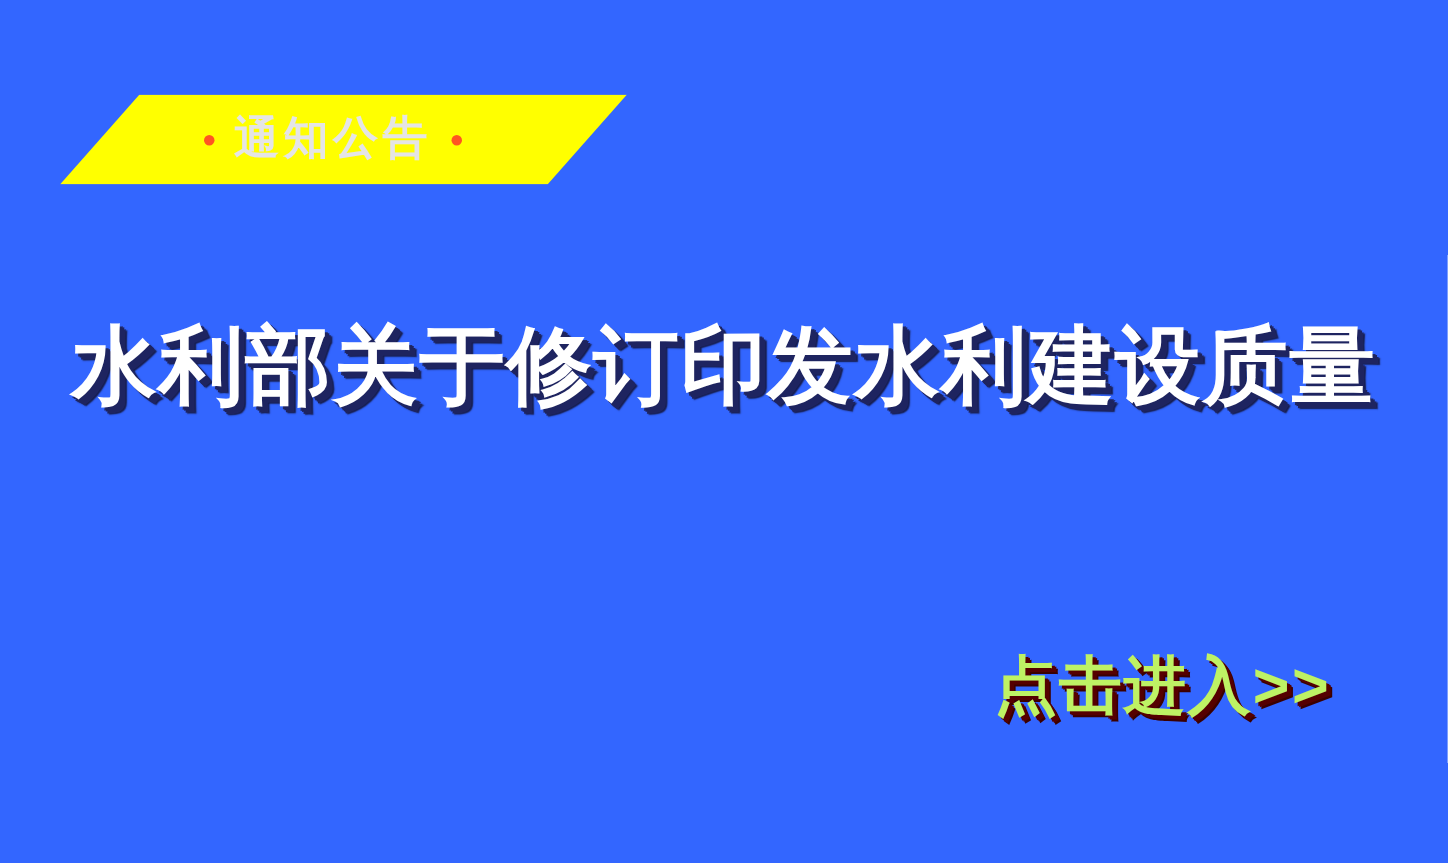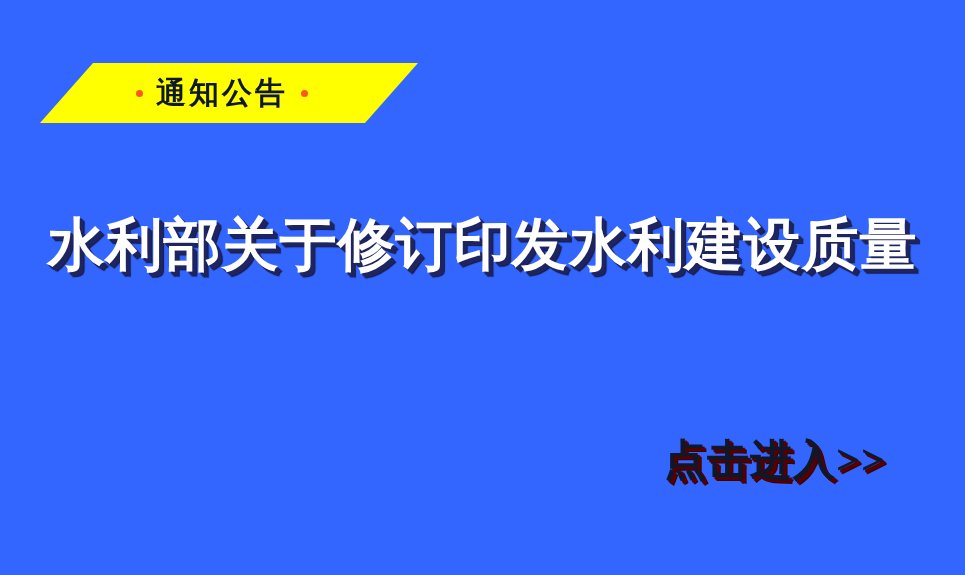--- a/index.html
+++ b/index.html
@@ -49,21 +49,21 @@
   }
   .banner-dot {
     display: block;
     width: 7px;
     height: 7px;
     border-radius: 50%;
     background: #ff5522;
     flex: 0 0 auto;
   }
   .banner-text {
-    color: #0f172a;
+    color: #e5e5e5;
     font-family: "DejaVu Sans", "Liberation Sans", sans-serif;
     font-weight: bold;
     font-size: 30px;
     letter-spacing: 3px;
     line-height: 1;
     white-space: nowrap;
   }
 
   
   .title-block {
@@ -92,22 +92,22 @@
   
   .cta {
     position: absolute;
     left: 645px;
     top: 436px;
     width: 260px;
     text-align: center;
   }
   .cta-text {
     display: inline-block;
-    color: #0f172a;
-    font-family: Liberation Serif, serif;
+    color: #bef264;
+    font-family: Liberation Mono, monospace;
     font-weight: bold;
     font-size: 42px;
     line-height: 48px;
     letter-spacing: 1px;
     white-space: nowrap;
     cursor: pointer;
     text-shadow:
        3px 3px 0 #550000,
        2px 2px 0 #550000,
        4px 4px 0 #3b0000;

